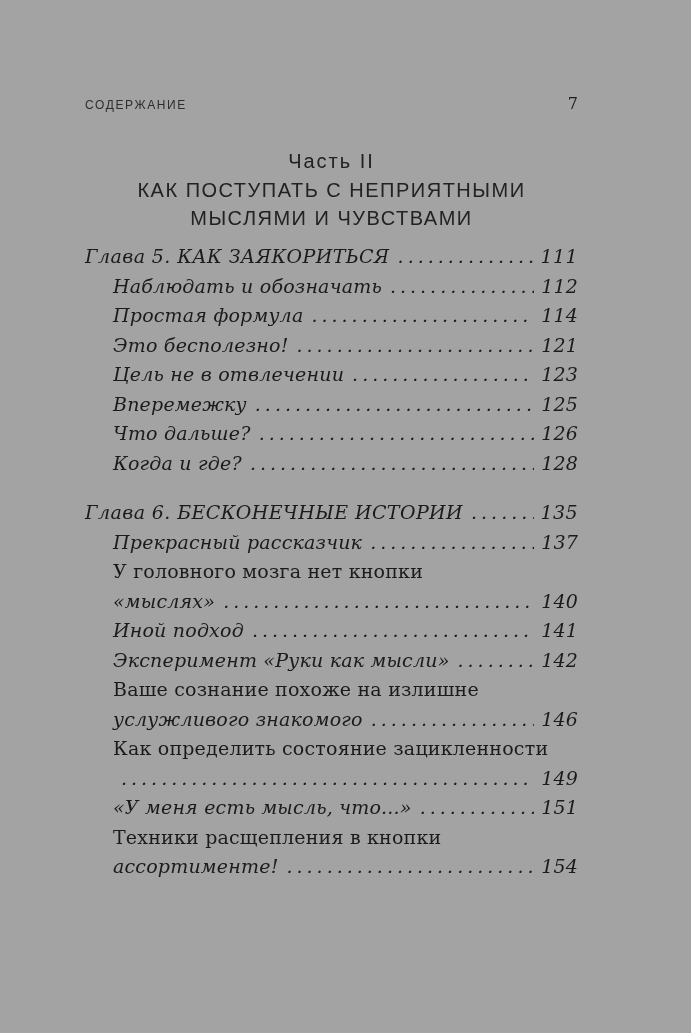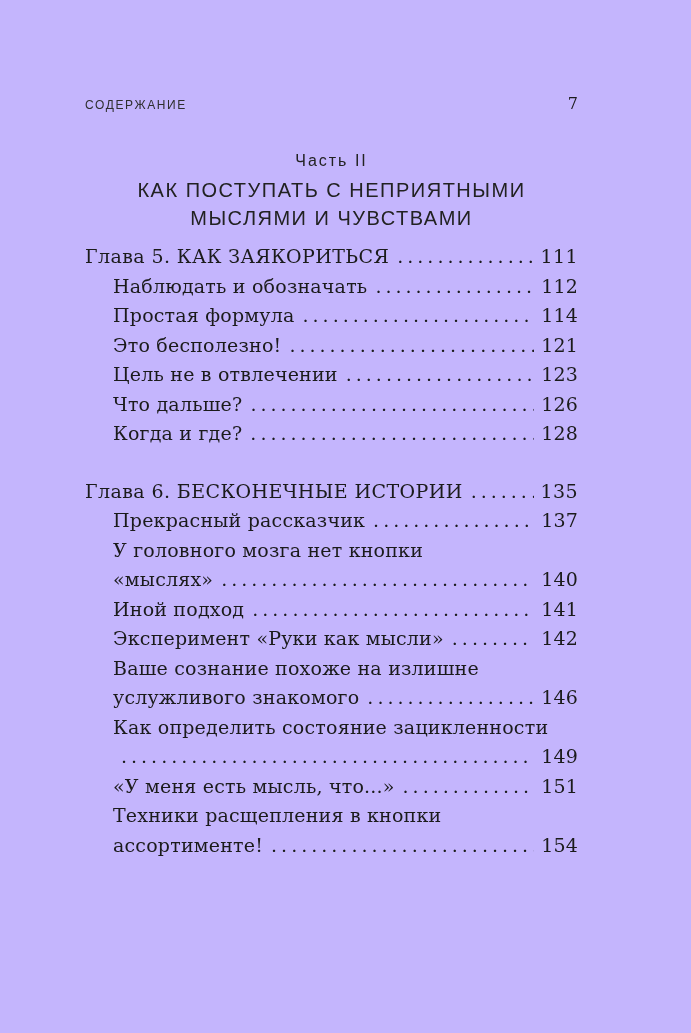--- a/index.html
+++ b/index.html
@@ -12,21 +12,21 @@
     height: 1033px;
     overflow: hidden;
     font-family: "DejaVu Serif", serif;
     color: #1b1b1b;
   }
   .page {
     box-sizing: border-box;
     width: 691px;
     height: 1033px;
     padding: 97px 113px 0 85px;
-    background: #c4b5fd;
+    background: #a3a3a3;
   }
   
   .running-head {
     display: flex;
     justify-content: space-between;
     align-items: baseline;
     margin-bottom: 34px;
   }
   .running-title {
     font-family: "Liberation Sans", sans-serif;
@@ -42,47 +42,48 @@
     line-height: 14px;
   }
   
   .part-heading {
     text-align: center;
     font-family: "Liberation Sans", sans-serif;
     color: #222222;
     margin-bottom: 10px;
   }
   .part-line1 {
-    font-size: 16px;
+    font-size: 20px;
     line-height: 30px;
     letter-spacing: 2px;
   }
   .part-line2, .part-line3 {
     font-size: 20px;
     line-height: 28px;
     letter-spacing: 1.5px;
   }
   
   .toc {
     font-size: 19px;
     line-height: 29.5px;
     letter-spacing: 0.2px;
   }
   .toc-section + .toc-section {
-    margin-top: 28px;
+    margin-top: 20px;
   }
   .toc-entry.chapter {
     letter-spacing: 0.4px;
   }
   .toc-entry.sub {
     padding-left: 28px;
   }
   .toc-line-last {
     display: flex;
     align-items: baseline;
+    font-style: italic;
   }
   .toc-label {
     white-space: nowrap;
   }
   .toc-dots {
     flex: 1 1 auto;
     overflow: hidden;
     white-space: nowrap;
     margin: 0 7px 0 8px;
     letter-spacing: 4px;
@@ -144,20 +145,27 @@
         </div>
         <div class="toc-entry sub">
           <div class="toc-line toc-line-last">
             <span class="toc-label">Цель не в отвлечении</span>
             <span class="toc-dots"></span>
             <span class="toc-page">123</span>
           </div>
         </div>
         <div class="toc-entry sub">
           <div class="toc-line toc-line-last">
+            <span class="toc-label">Вперемежку</span>
+            <span class="toc-dots"></span>
+            <span class="toc-page">125</span>
+          </div>
+        </div>
+        <div class="toc-entry sub">
+          <div class="toc-line toc-line-last">
             <span class="toc-label">Что дальше?</span>
             <span class="toc-dots"></span>
             <span class="toc-page">126</span>
           </div>
         </div>
         <div class="toc-entry sub">
           <div class="toc-line toc-line-last">
             <span class="toc-label">Когда и где?</span>
             <span class="toc-dots"></span>
             <span class="toc-page">128</span>

